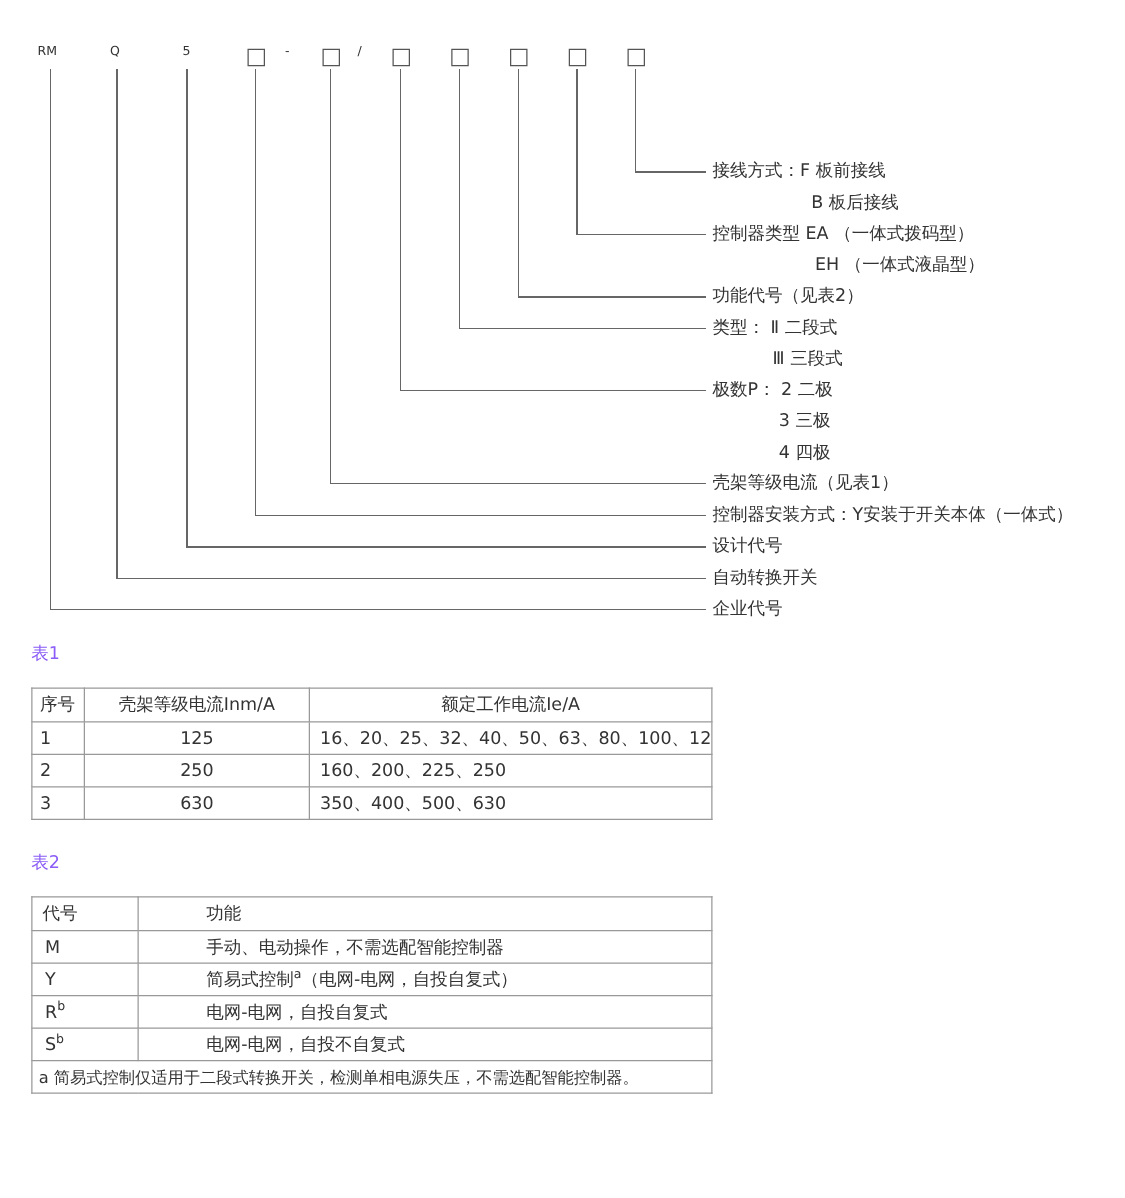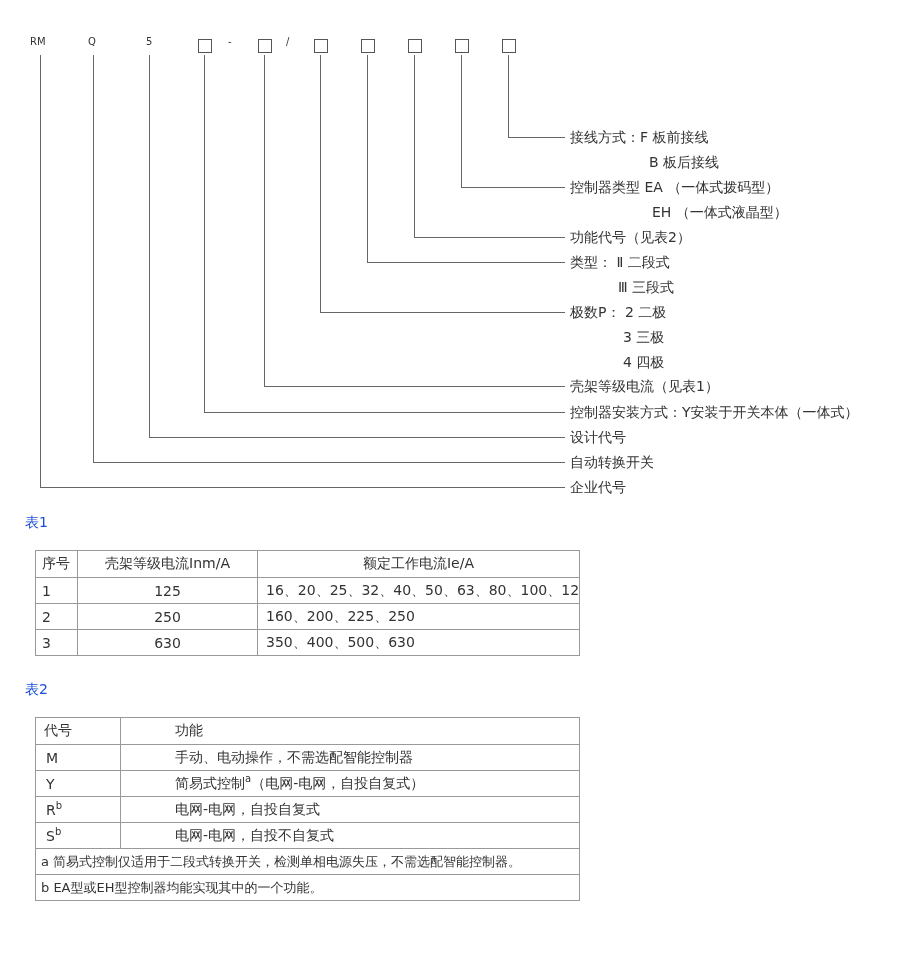--- a/index.html
+++ b/index.html
@@ -14,24 +14,24 @@
   }
   .code-box {
     position: absolute; top: 39px; width: 12px; height: 12px;
     border: 1px solid #555; background: #fff;
   }
   #connectors { position: absolute; left: 0; top: 0; }
   .dlabel {
     position: absolute; height: 20px; line-height: 20px;
     font-size: 14px; white-space: nowrap; color: #333;
   }
-  .tcaption { position: absolute; font-size: 14px; color: #1d4ed8; }
+  .tcaption { position: absolute; font-size: 14px; color: #8b5cf6; }
   table {
     position: absolute; border-collapse: collapse; table-layout: fixed;
-    font-size: 14px; color: #333; background: #fff; margin-left: 10px;
+    font-size: 14px; color: #333; background: #fff;
   }
   th, td {
     border: 1px solid #999; font-weight: normal; padding: 0;
     height: 25px; vertical-align: middle; overflow: hidden; white-space: nowrap;
   }
   thead th { height: 26px; text-align: center; }
   .al { text-align: left; }
   .ac { text-align: center; }
   .pl6  { padding-left: 6px; }
   .pl8  { padding-left: 8px; }
@@ -151,17 +151,14 @@
       <td class="al pl10"><span>R</span><sup>b</sup></td>
       <td class="al pl35"><span>电网-电网，自投自复式</span><sup></sup><span></span></td>
     </tr>
     <tr>
       <td class="al pl10"><span>S</span><sup>b</sup></td>
       <td class="al pl35"><span>电网-电网，自投不自复式</span><sup></sup><span></span></td>
     </tr>
     <tr class="note">
       <td colspan="2" class="al pl5">a 简易式控制仅适用于二段式转换开关，检测单相电源失压，不需选配智能控制器。</td>
     </tr>
-    <tr class="note">
-      <td colspan="2" class="al pl5">b EA型或EH型控制器均能实现其中的一个功能。</td>
-    </tr>
   </tbody>
 </table>
 
 </body></html>

